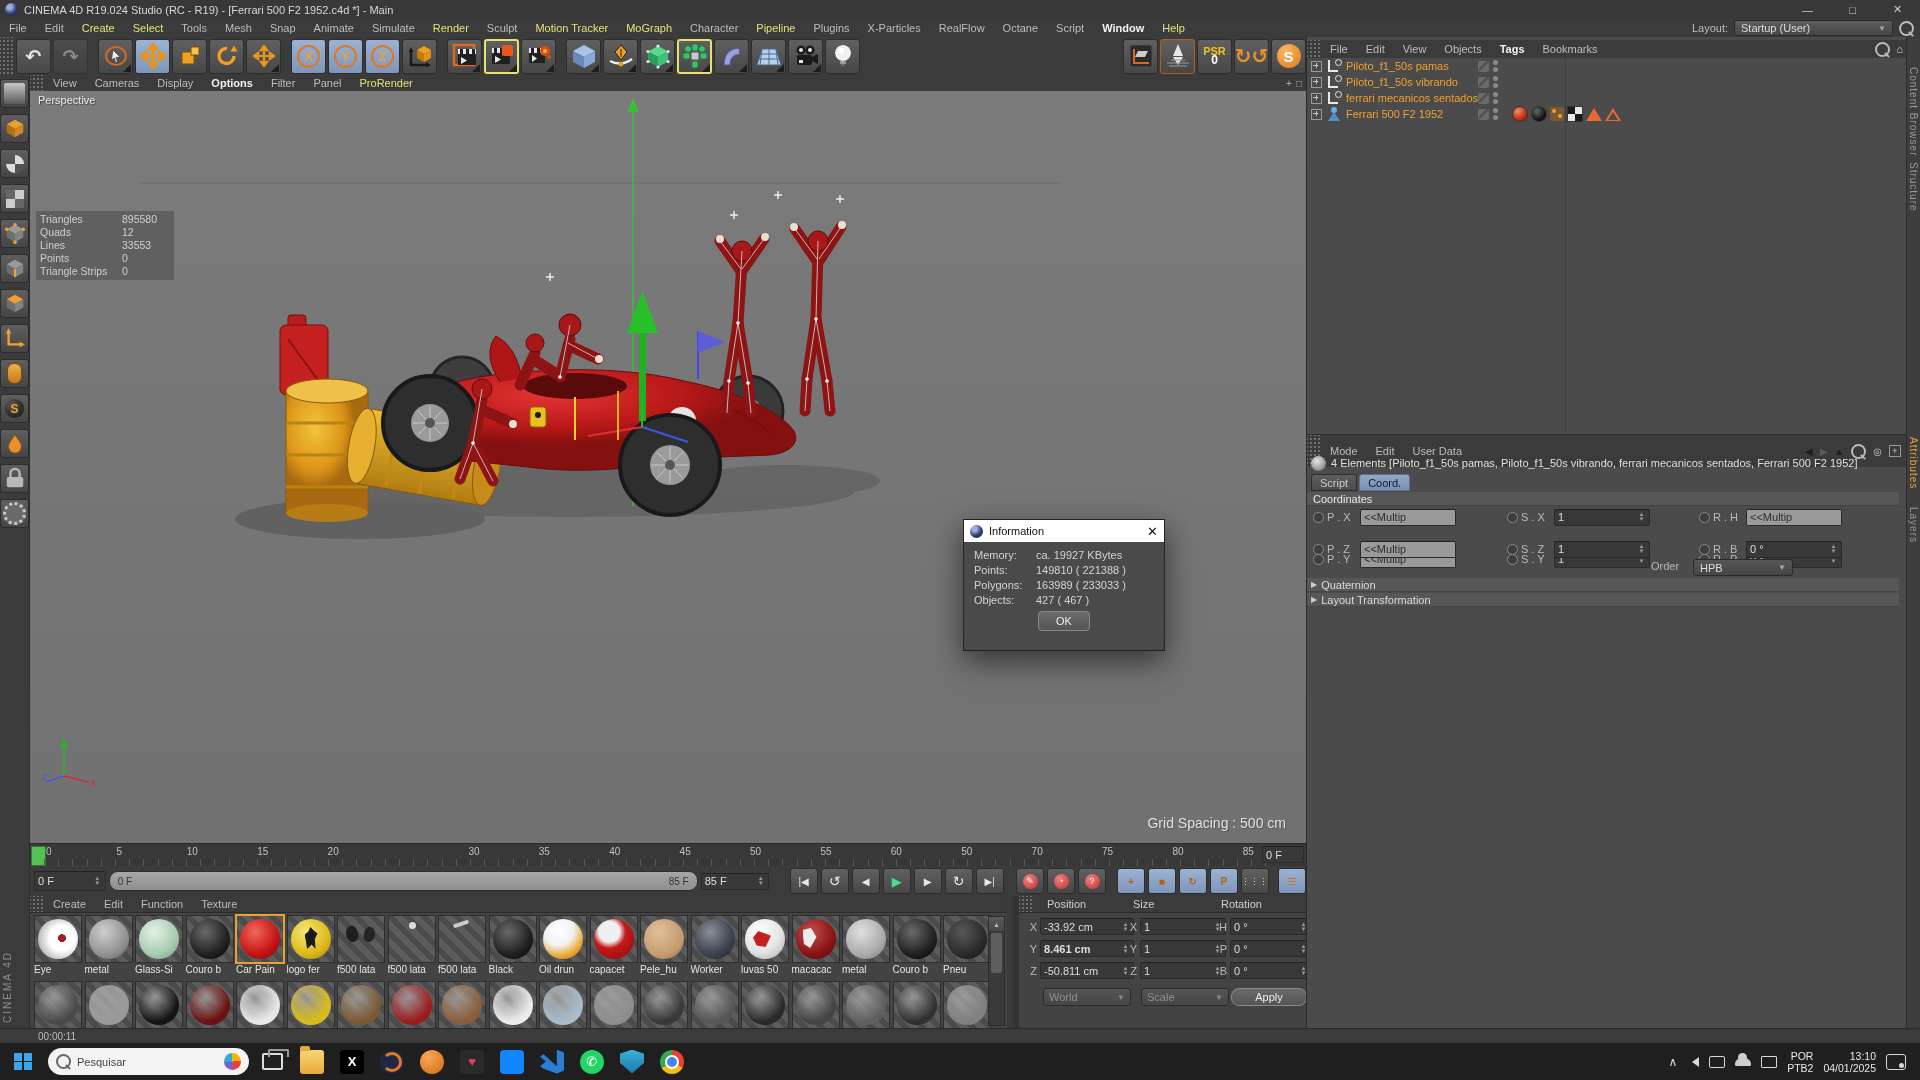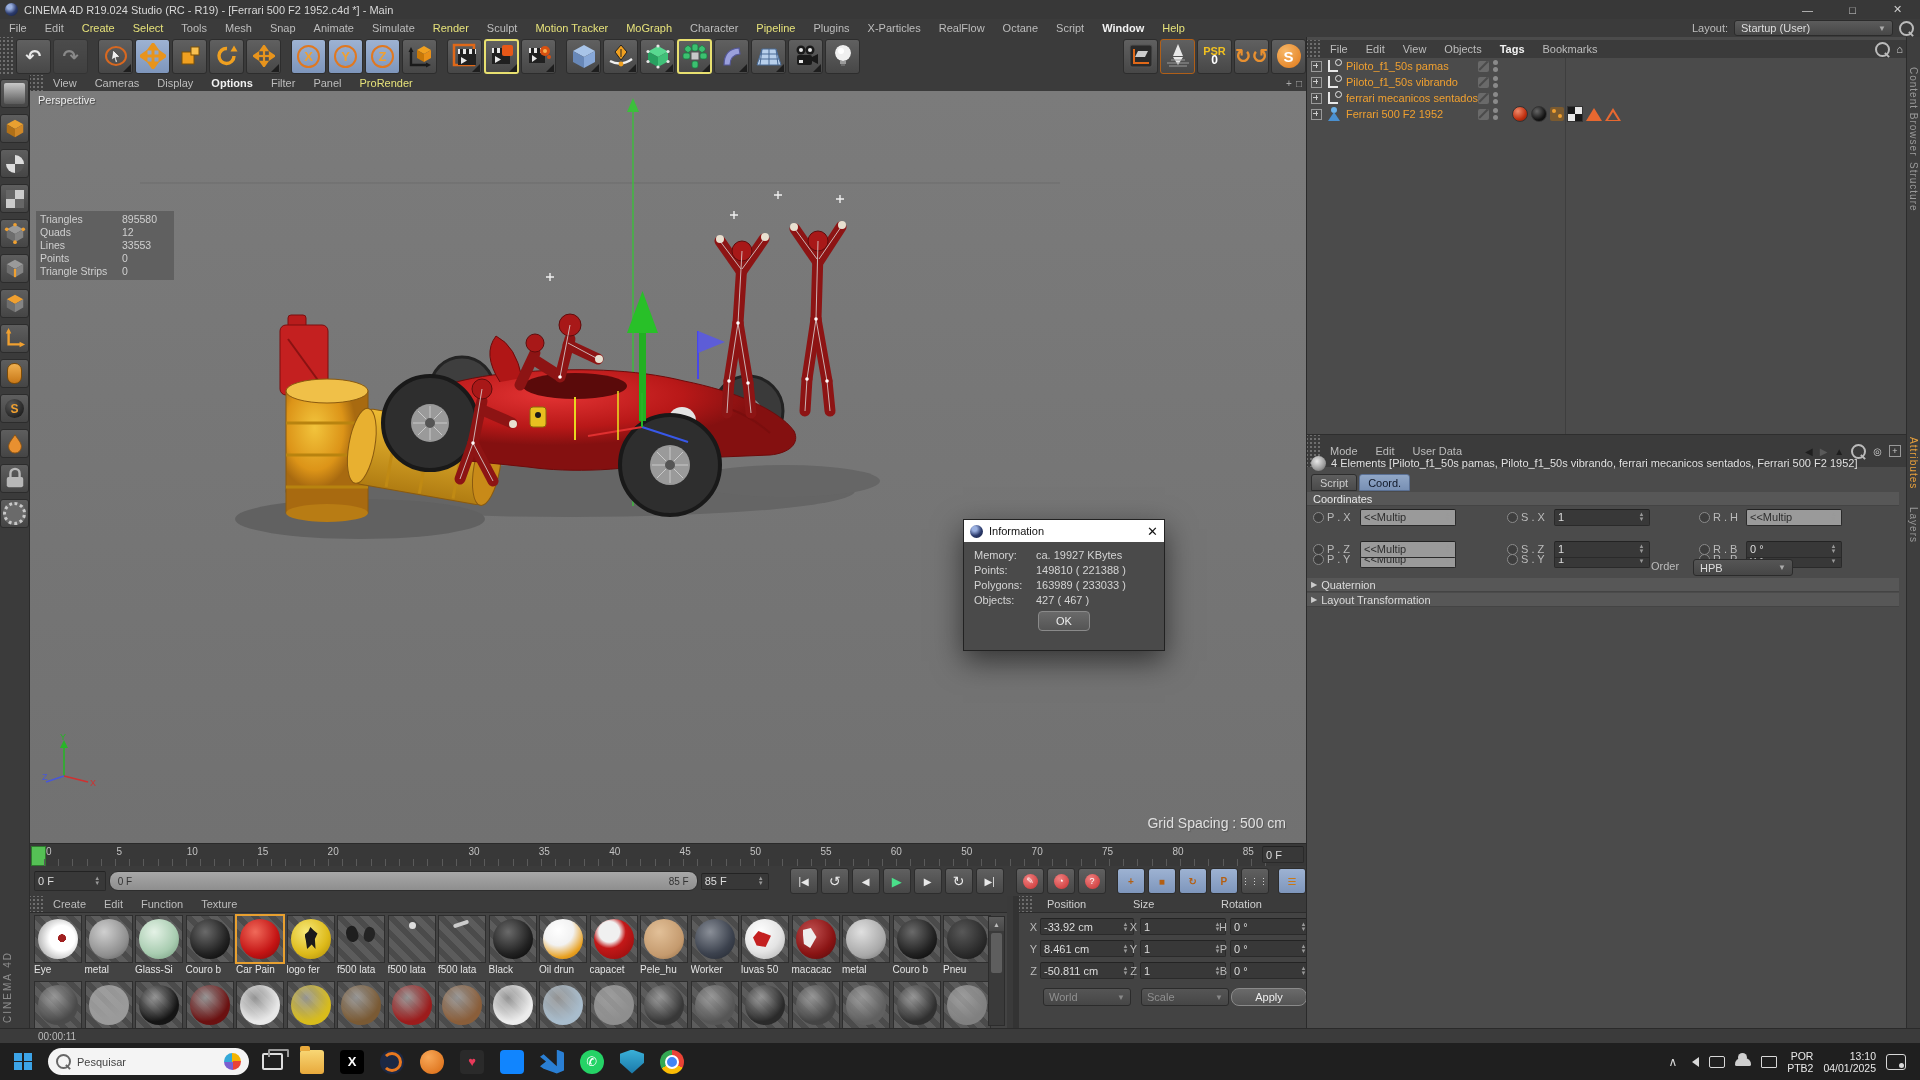--- a/index.html
+++ b/index.html
@@ -1080,21 +1080,21 @@
     <div id="cp-rows">
         <div class="crow" style="left: 8px; top: 22px;">
           <span class="clbl">X</span>
           <span class="fieldbox" style="width: 86px;">
             <span>-33.92 cm</span>
             <span class="stepper">▲<br>▼</span>
           </span>
         </div>
         <div class="crow" style="left: 8px; top: 44px;">
           <span class="clbl">Y</span>
-          <span class="fieldbox" style="width: 86px;">
+          <span class="fieldbox" style="width: 86px; font-weight: bold;">
             <span>8.461 cm</span>
             <span class="stepper">▲<br>▼</span>
           </span>
         </div>
         <div class="crow" style="left: 8px; top: 66px;">
           <span class="clbl">Z</span>
           <span class="fieldbox" style="width: 86px;">
             <span>-50.811 cm</span>
             <span class="stepper">▲<br>▼</span>
           </span>

